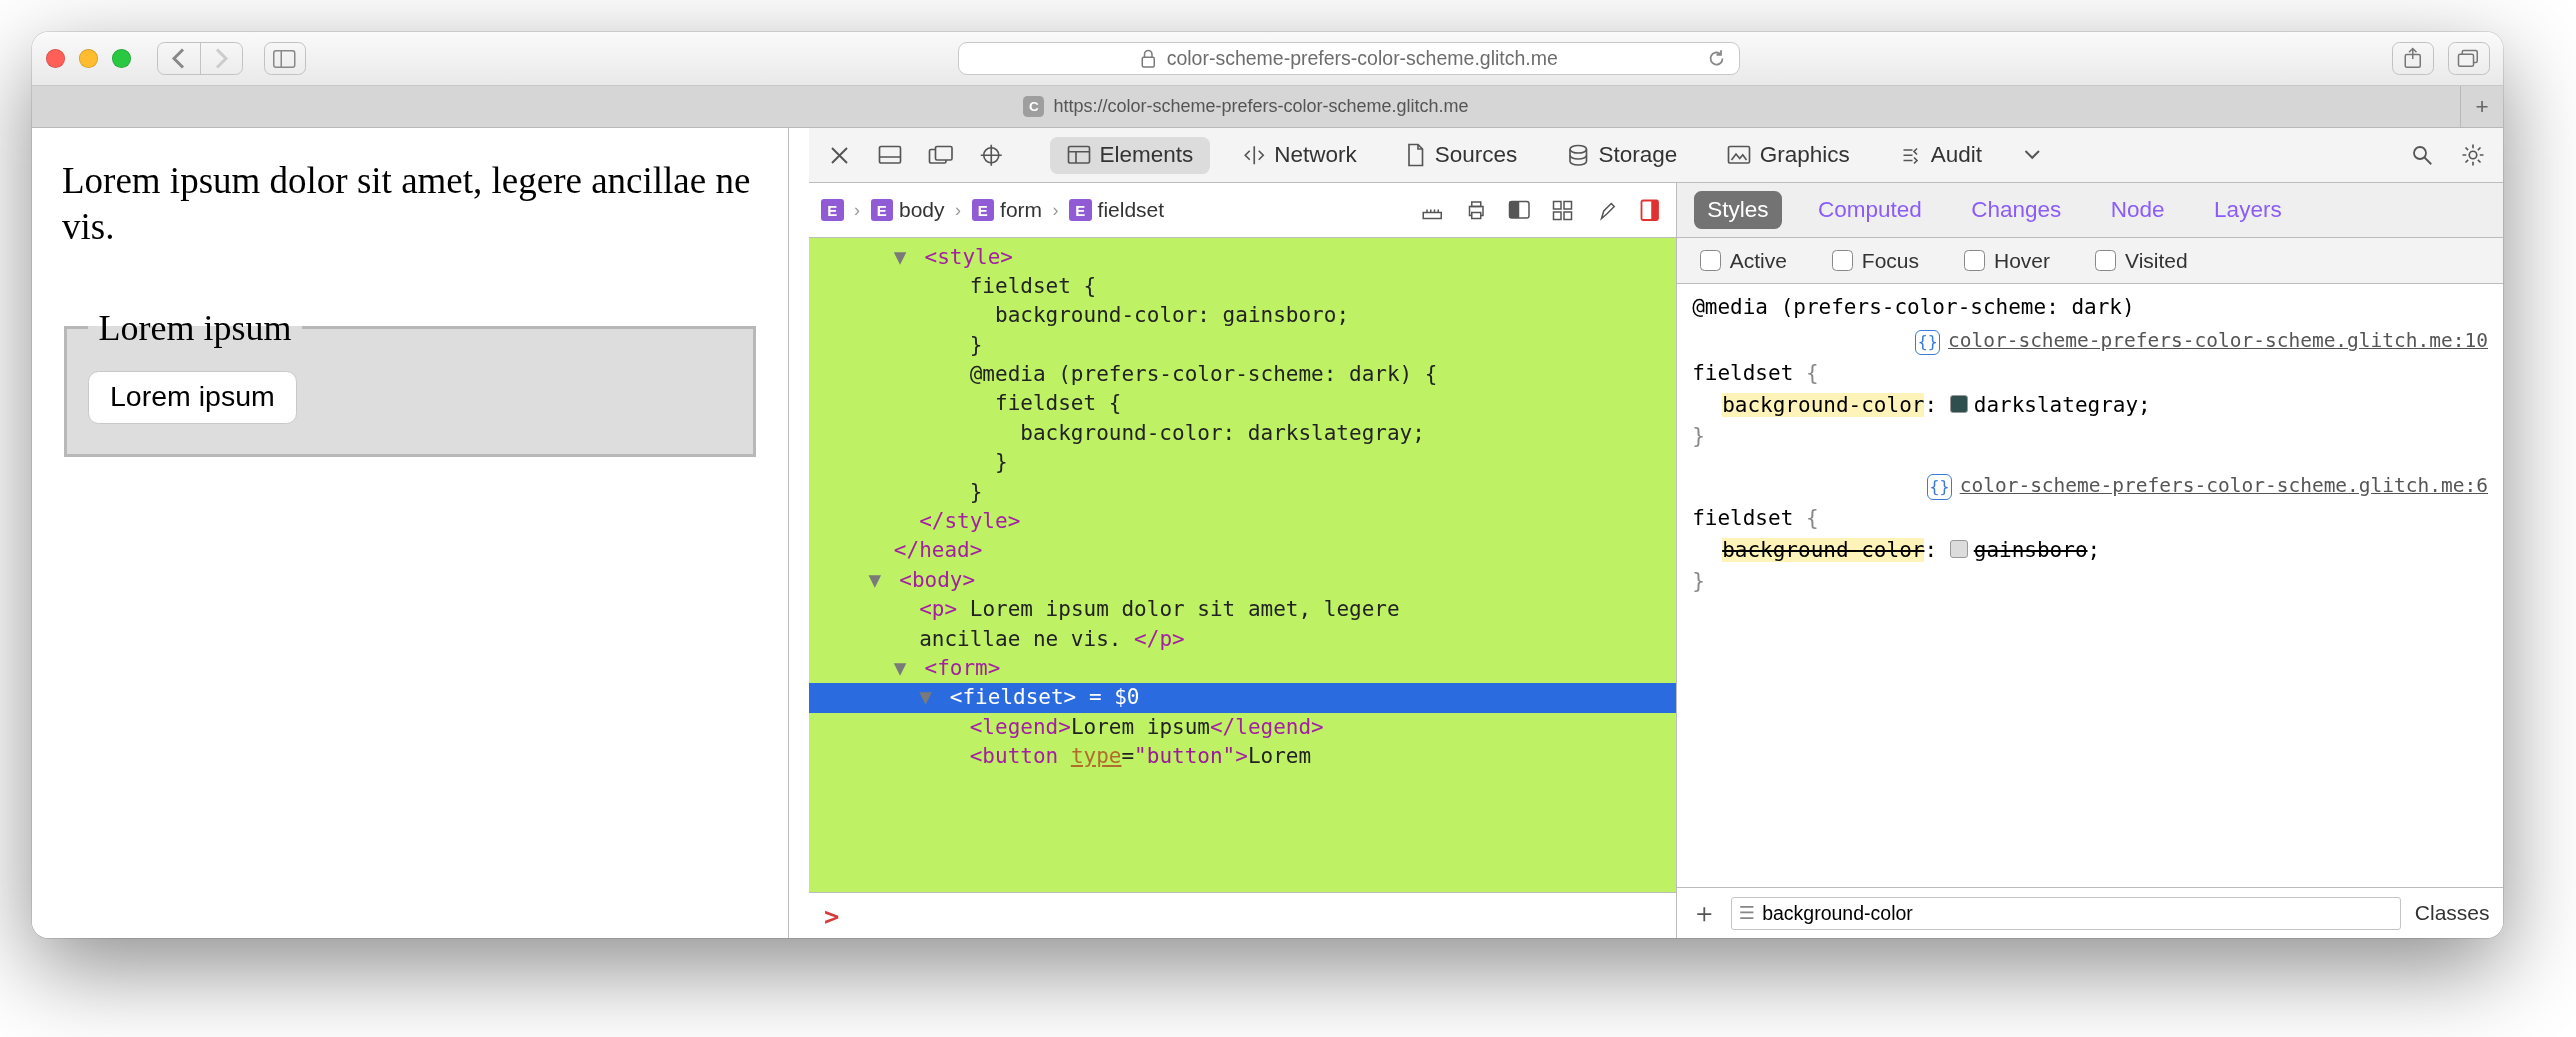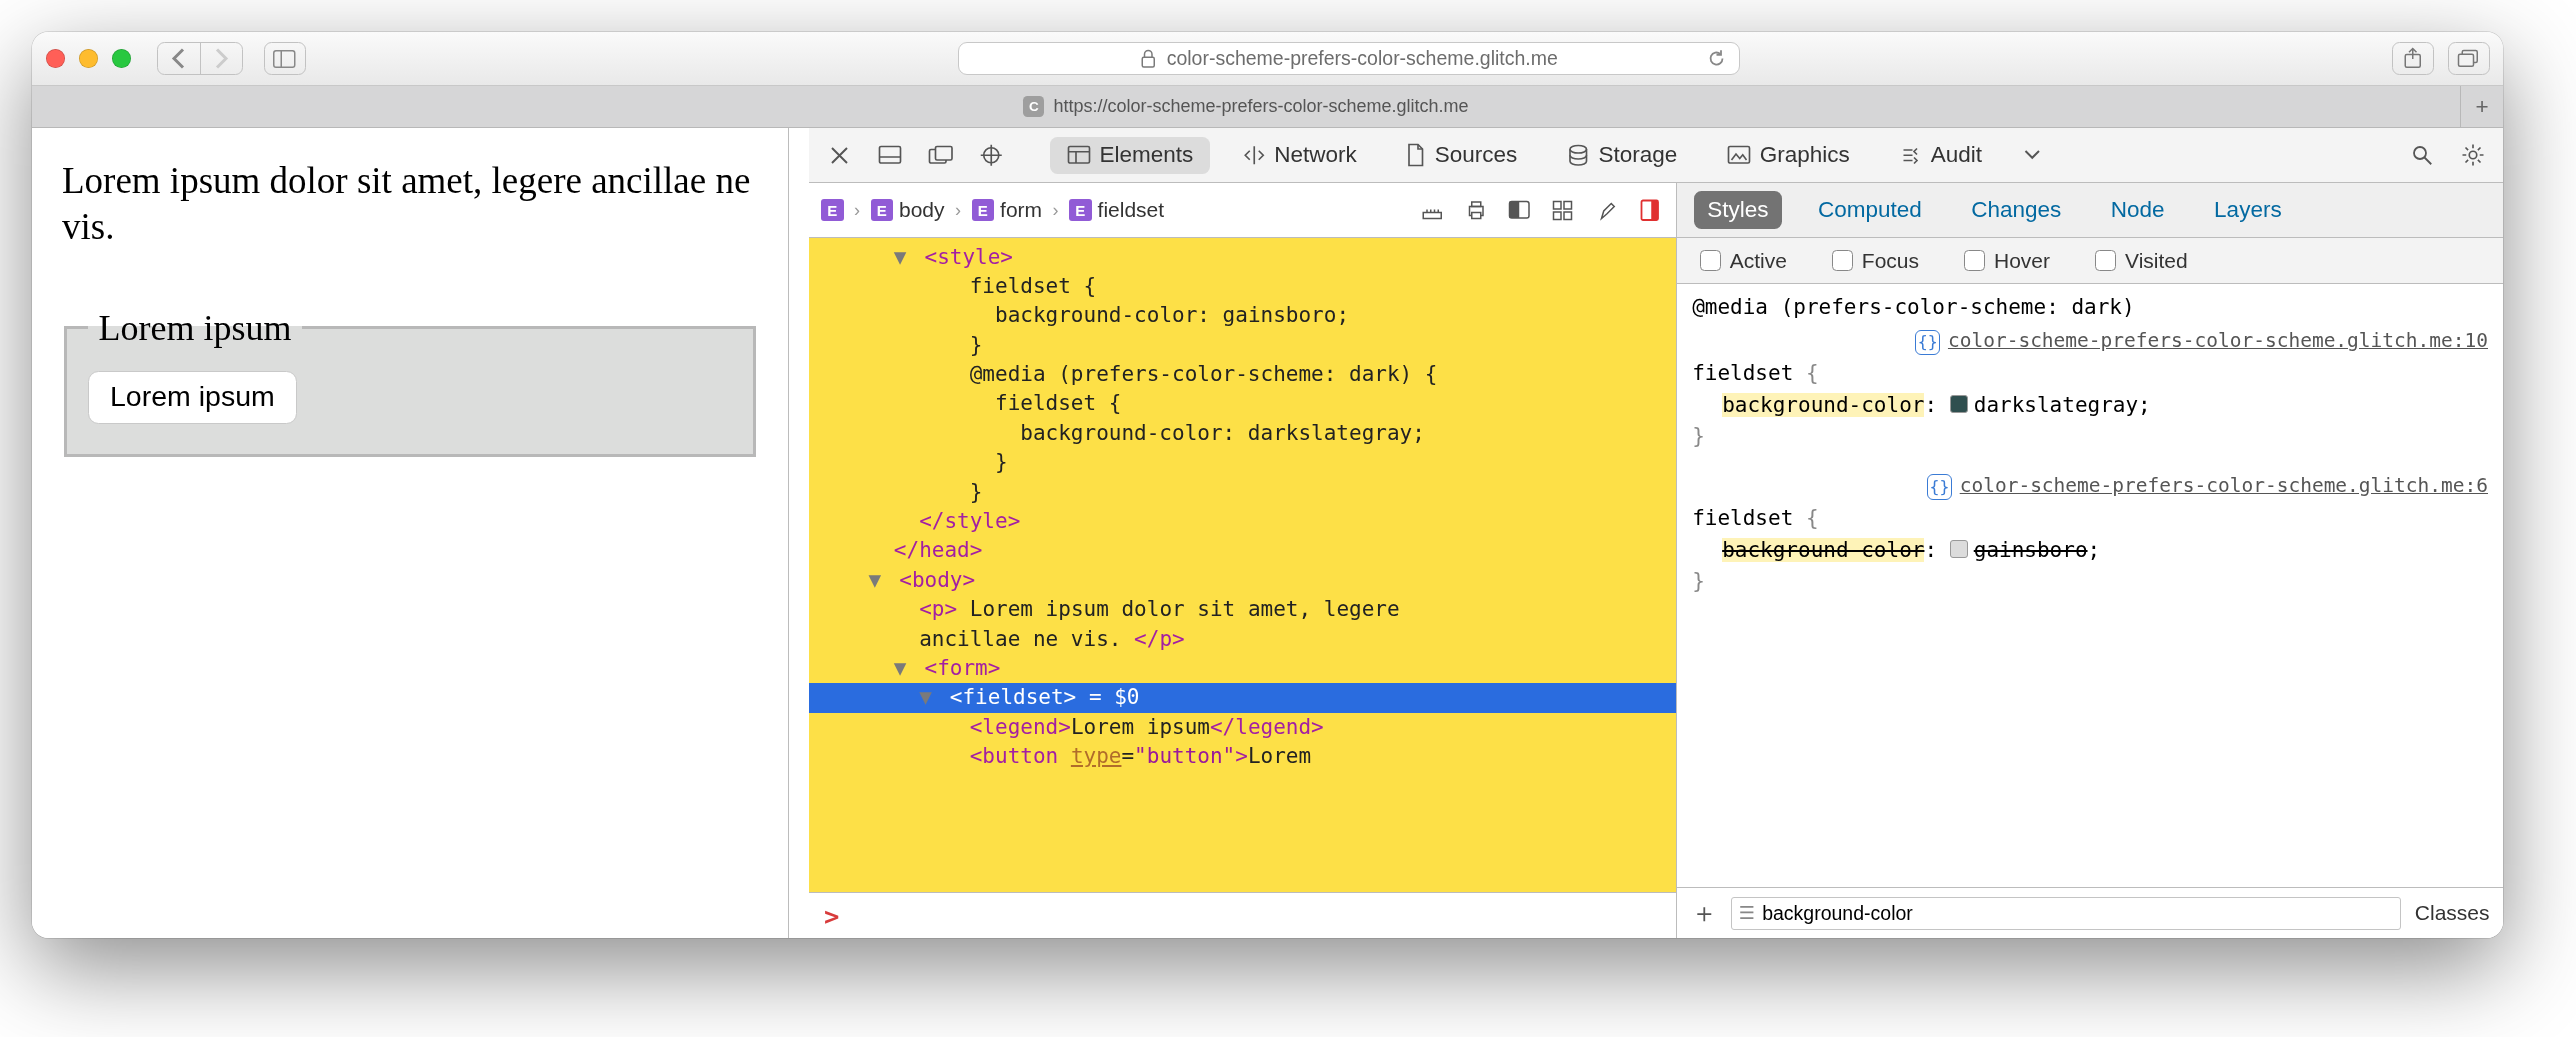--- a/index.html
+++ b/index.html
@@ -46,35 +46,35 @@
   .dev-toolbar .spacer{flex:1;}
   .dev-body{ flex:1; display:flex; min-height:0;}
   .elements{ flex:1.05; display:flex; flex-direction:column; min-width:0; border-right:0.7px solid #bcbcbc;}
   .crumbbar{ height:55px; border-bottom:0.7px solid #bcbcbc; display:flex; align-items:center; padding:0 12px; gap:7.5px; background:#fff;}
   .crumb{ display:flex; align-items:center; gap:6px; font-size:21px; color:#333;}
   .crumb .ebox{ width:22.5px; height:22.5px; background:#915bd6; border-radius:3px; color:#fff; display:flex; align-items:center; justify-content:center; font-size:15px; font-weight:600;}
   .crumb-sep{ color:#999; font-size:18px; padding:0 3px;}
   .crumbbar .right-icons{ margin-left:auto; display:flex; gap:15px;}
   .right-icons .ci{ width:28.5px; height:28.5px; display:flex; align-items:center; justify-content:center; color:#555; font-size:19.5px;}
   .right-icons .ci.red-toggle{ color:#e03030;}
-  .dom{ flex:1; overflow:auto; font-family: Menlo, Consolas, monospace; font-size:21px; line-height:1.4; background:#fde047; padding:4.5px 0;}
+  .dom{ flex:1; overflow:auto; font-family: Menlo, Consolas, monospace; font-size:21px; line-height:1.4; background:#bef264; padding:4.5px 0;}
   .dom .row{ white-space:pre; padding:0 9px;}
   .dom .tri{ color:#7a7a7a; display:inline-block; width:18px;}
   .tag{ color:#a31fa3;}
   .txt{ color:#222;}
   .attr{ color:#b06c2a;text-decoration:underline;}
   .val{ color:#9a1a9a;}
   .row.selected{ background:#2a6cdf; color:#fff;}
   .row.selected .tag, .row.selected .txt, .row.selected .attr, .row.selected .val{ color:#fff;}
   .console-strip{ height:46px; border-top:0.7px solid #bcbcbc; display:flex; align-items:center; padding:0 15px; background:#fff;}
   .console-strip .prompt{ color:#d83b3b; font-size:25.5px; font-weight:700; font-family:Menlo,monospace;}
   
   .styles{ flex:1; display:flex; flex-direction:column; min-width:0; background:#fff;}
   .styles-tabs{ height:55px; background:#efefef; border-bottom:0.7px solid #bcbcbc; display:flex; align-items:center; gap:22.5px; padding:0 16.5px;}
-  .stab{ font-size:22.5px; color:#0369a1; padding:6px 13.5px; border-radius:7.5px;}
+  .stab{ font-size:22.5px; color:#8b5cf6; padding:6px 13.5px; border-radius:7.5px;}
   .stab.active{ background:#737373; color:#fff; font-weight:500;}
   .pseudo-bar{ height:46px; border-bottom:0.7px solid #bcbcbc; background:#f3f3f3; display:flex; align-items:center; gap:45px; padding:0 22.5px;}
   .pchk{ display:flex; align-items:center; gap:9px; font-size:21px; color:#333;}
   .pchk .box{ width:21px; height:21px; border:1.5px solid #888; border-radius:4.5px; background:#fff;}
   .rules{ flex:1; overflow:auto; font-family: Menlo, Consolas, monospace; font-size:21px; line-height:1.5; padding:7.5px 15px;}
   .rule-src{ color:#555; font-size:19.5px; text-align:right; text-decoration:underline; margin:3px 0;}
   .rules .sel{ color:#000;}
   .rules .brace{ color:#888;}
   .rules .prop{ color:#000;}
   .rules .pval{ color:#000;}

